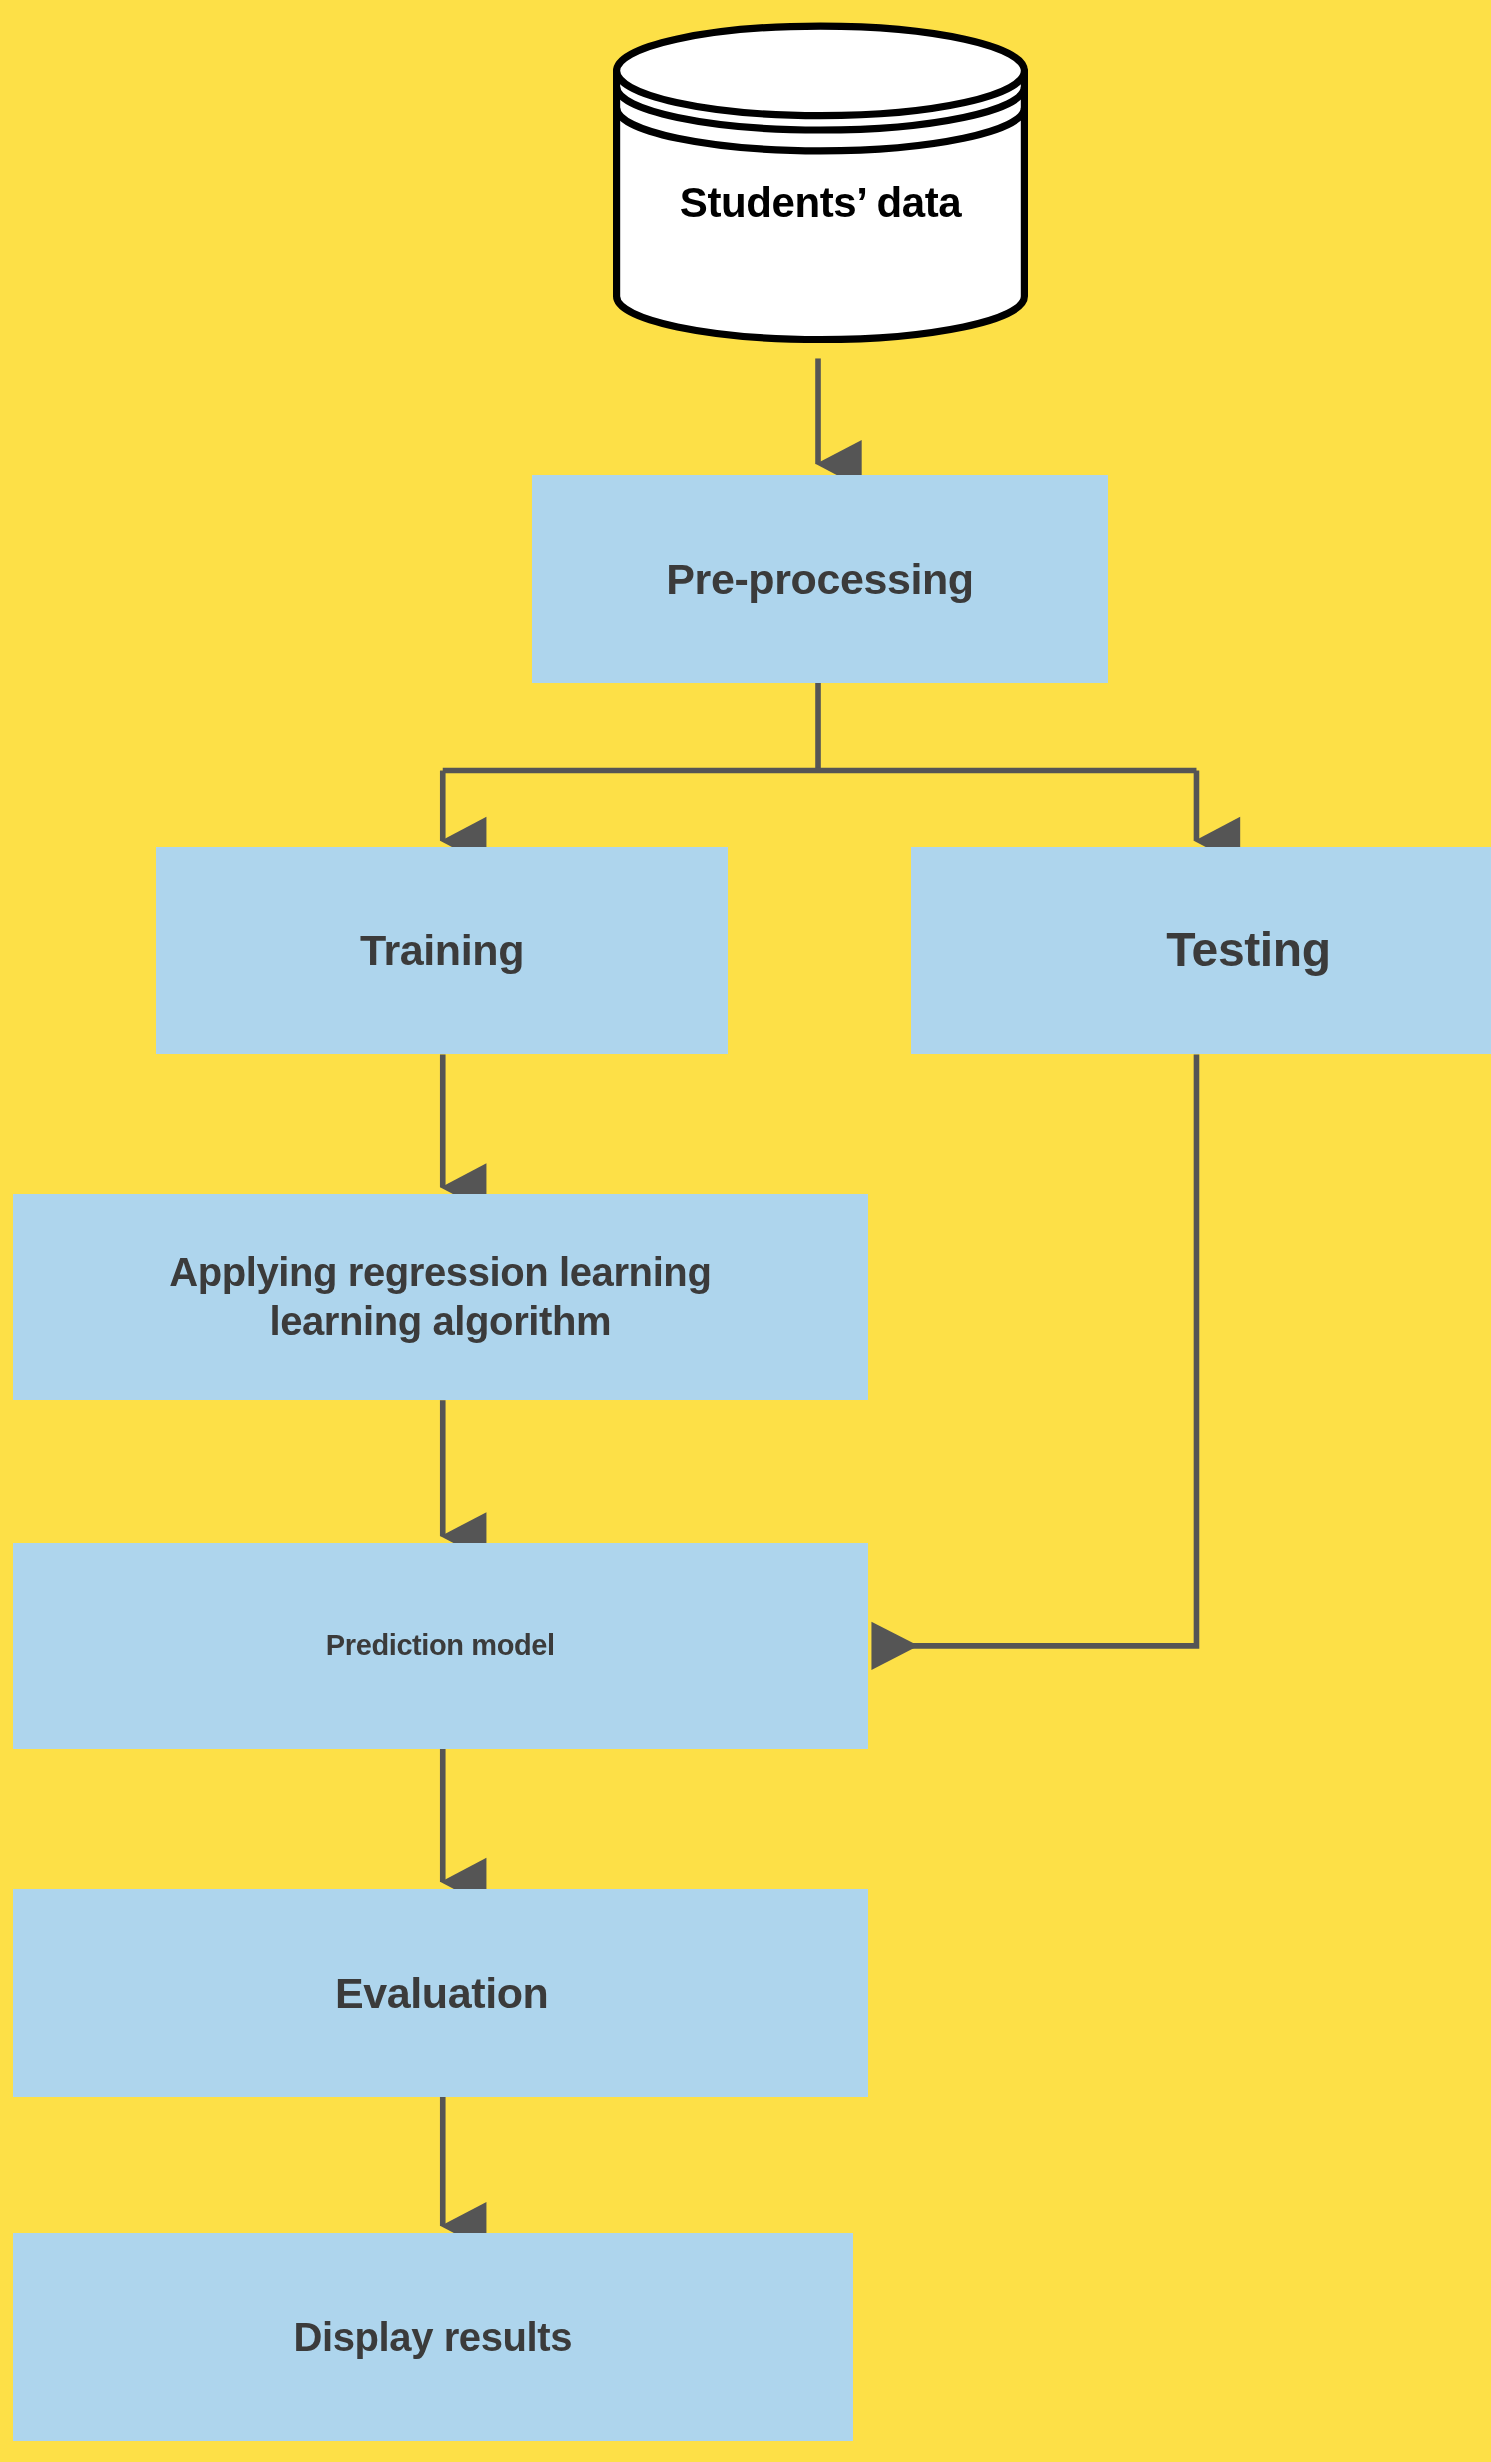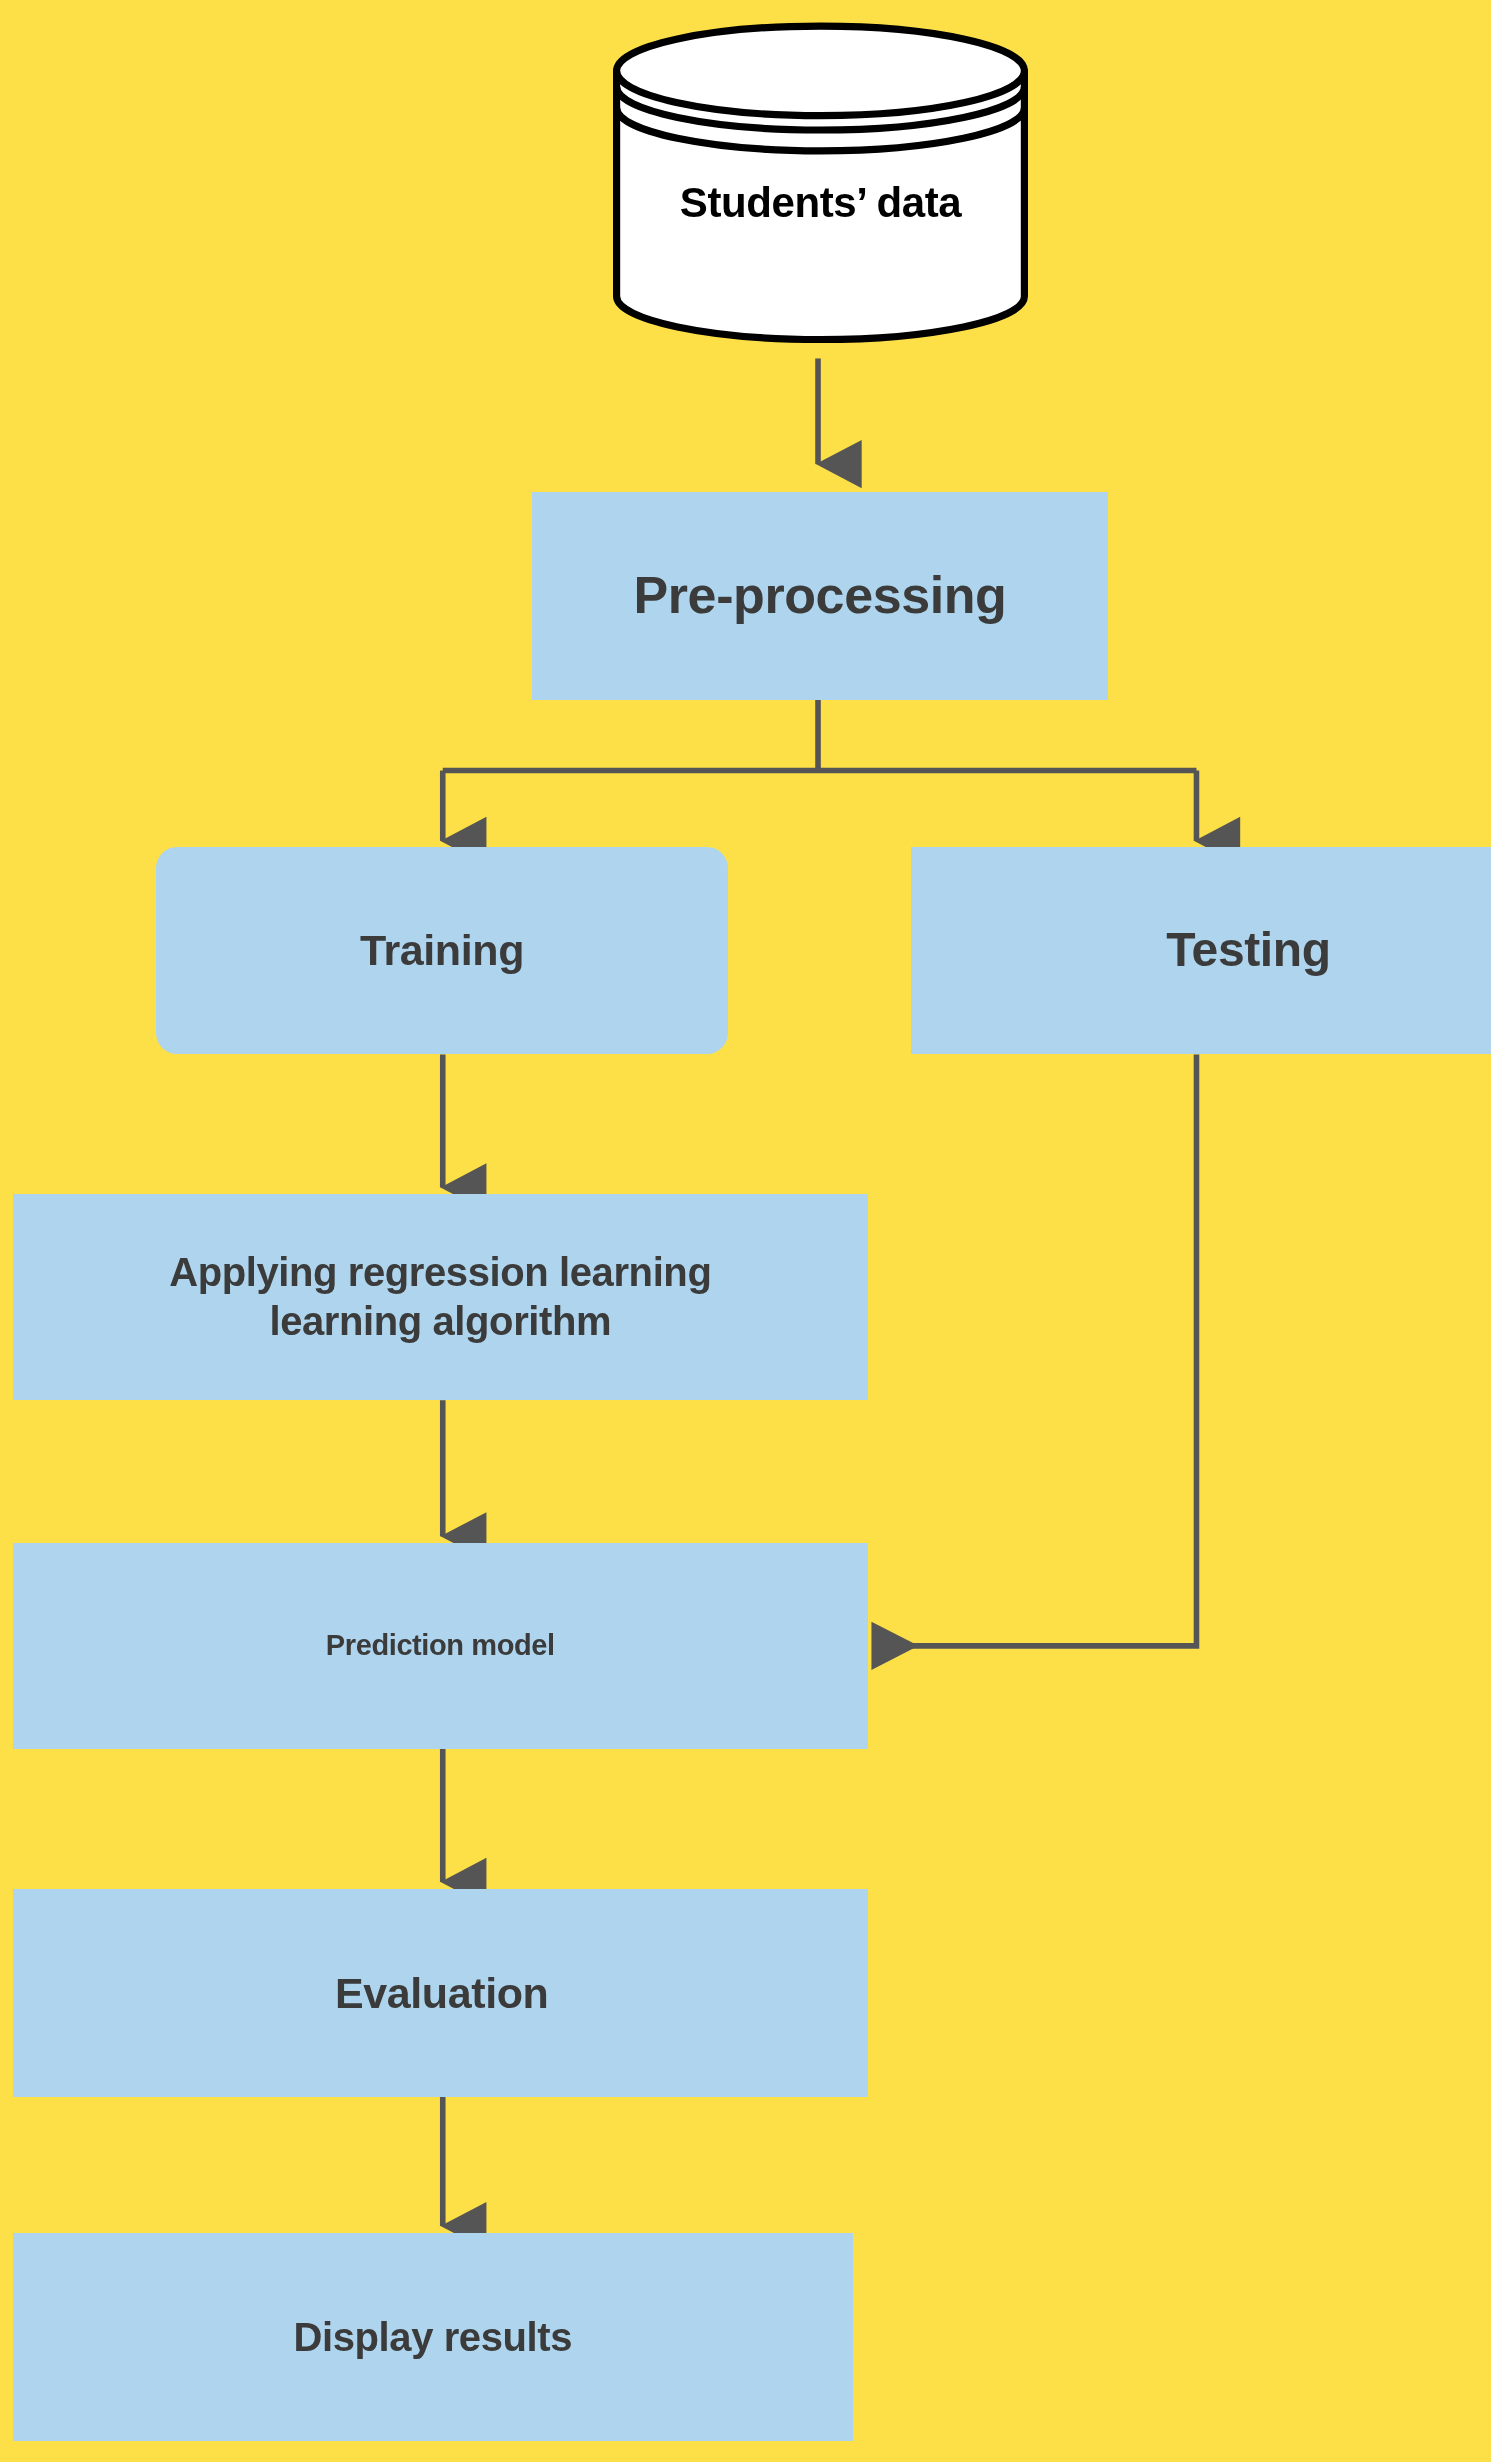--- a/index.html
+++ b/index.html
@@ -37,22 +37,22 @@
     color: #3b3b3b;
     font-weight: bold;
     letter-spacing: -0.4px;
     line-height: 1.22;
     padding: 3.2px 11.2px;
   }
   .node-label {
     display: block;
     white-space: pre-line;
   }
-  #node-preprocessing { left: 532px; top: 492px;  width: 576px;  height: 208px; font-size: 52px; }
-  #node-training      { left: 156px; top: 847px; width: 572px;  height: 207px; font-size: 43px; border-radius: 21px; }
+  #node-preprocessing { left: 532px; top: 475px;  width: 576px;  height: 208px; font-size: 43px; }
+  #node-training      { left: 156px; top: 847px; width: 572px;  height: 207px; font-size: 43px; }
   #node-testing       { left: 911px; top: 847px; width: 670px; height: 207px; font-size: 48px; padding-left: 16px; }
   #node-algorithm     { left: 12.8px;  top: 1194px; width: 855px; height: 206px; font-size: 40px; }
   #node-prediction    { left: 12.8px;  top: 1543px; width: 855px; height: 206px; font-size: 29px; align-items: center; }
   #node-evaluation    { left: 12.8px;  top: 1889px; width: 855px; height: 208px; font-size: 43px; padding-left: 14px; }
   #node-display       { left: 12.8px;  top: 2233px; width: 840px; height: 208px; font-size: 40px; }
 
   #node-datastore {
     position: absolute;
     left: 607px;
     top: 17.6px;

